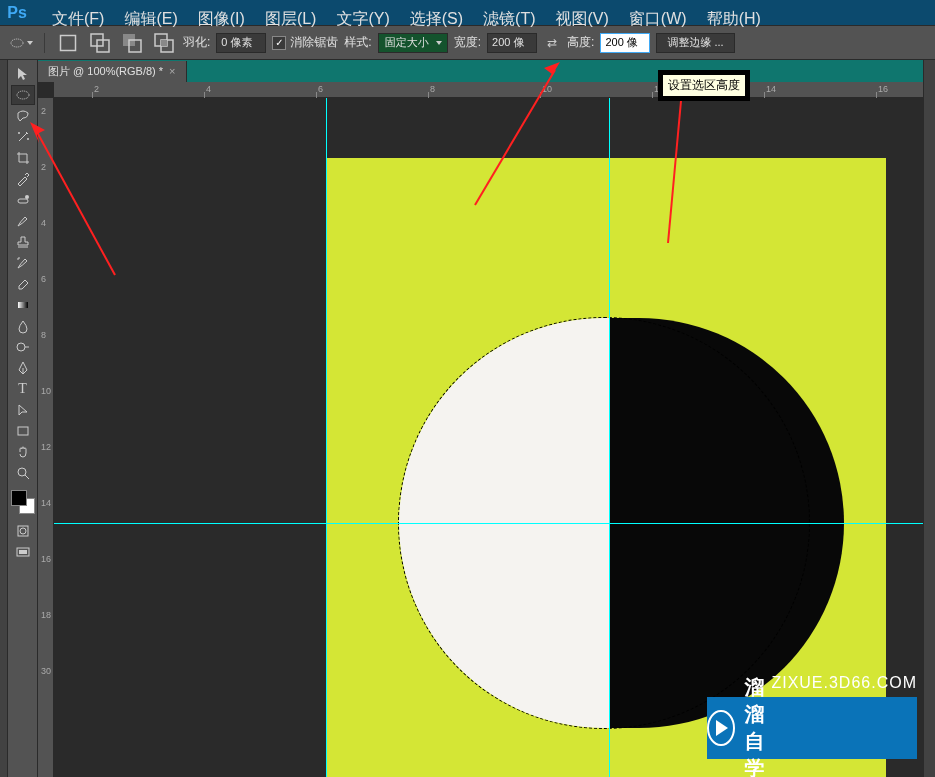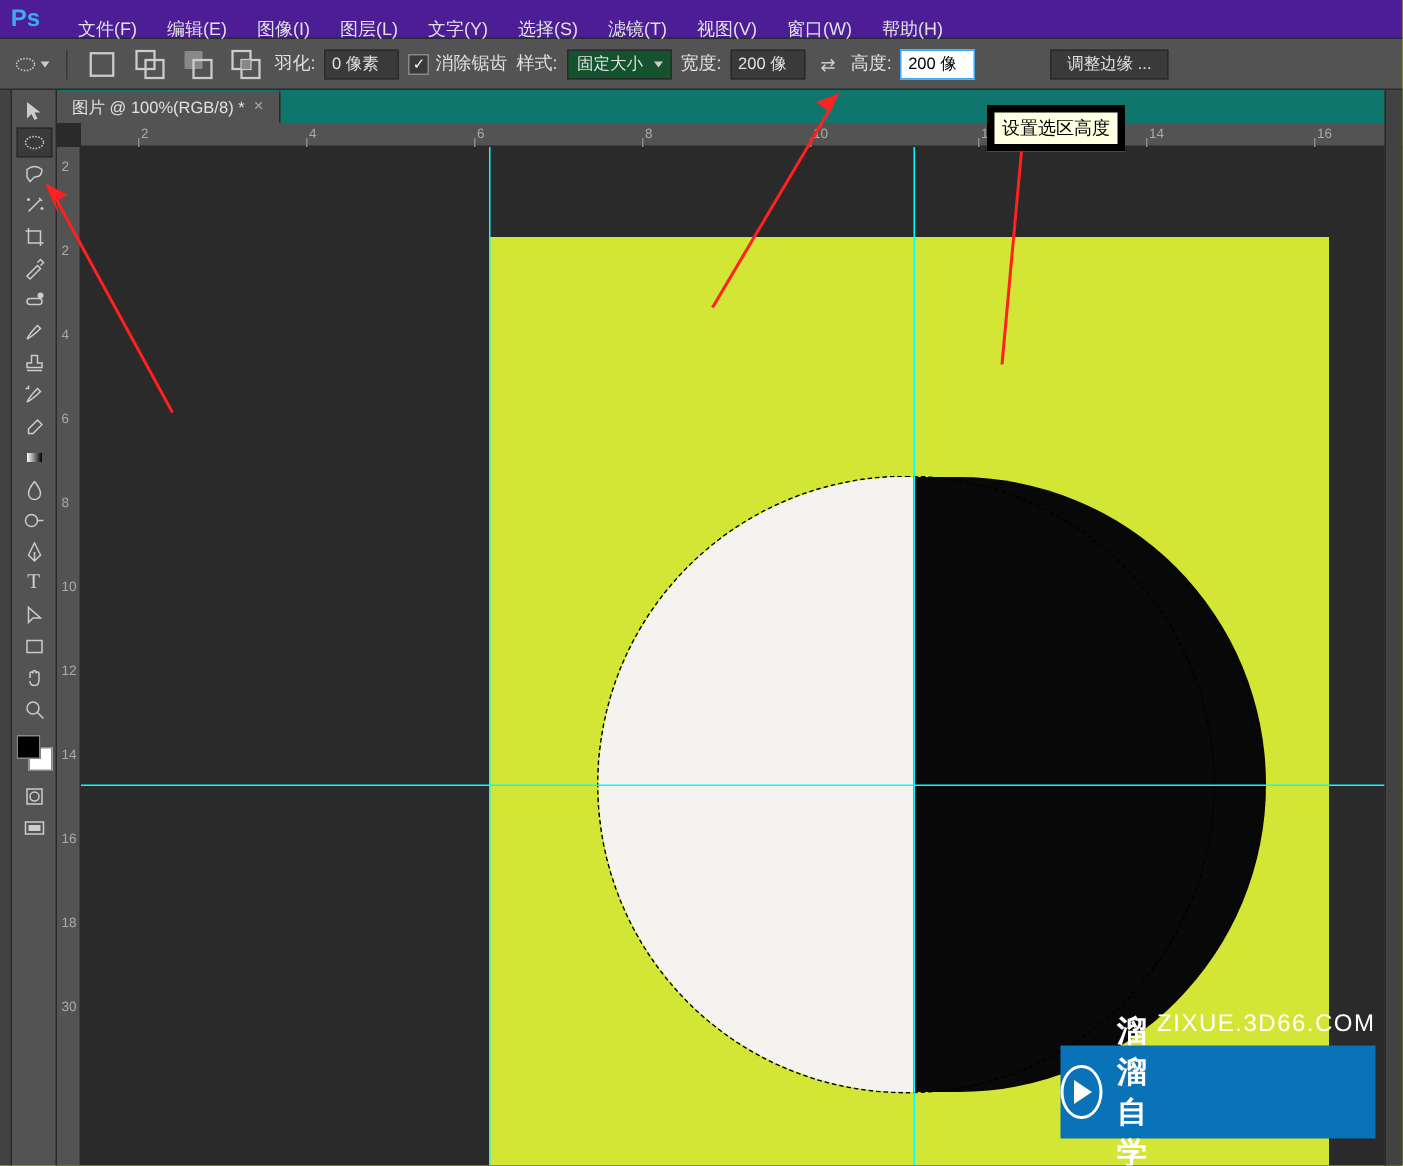--- a/index.html
+++ b/index.html
@@ -1,34 +1,34 @@
 <!DOCTYPE html>
 <html><head>
 <meta charset="utf-8">
 <style>
 * { margin: 0; padding: 0; box-sizing: border-box; font-family: "Microsoft YaHei", sans-serif; }
 body { background: #535353; width: 935px; height: 777px; overflow: hidden; position: relative; }
 
-.menubar { height: 26px; background: #4c1d95; display: flex; align-items: center; padding-left: 4px; border-bottom: 1px solid #2a2a2a; }
+.menubar { height: 26px; background: #0c4a6e; display: flex; align-items: center; padding-left: 4px; border-bottom: 1px solid #2a2a2a; }
 .ps-logo { width: 26px; height: 22px; margin-right: 12px; display: flex; align-items: center; justify-content: center; }
 .ps-logo span { color: #3fa9f5; font-weight: bold; font-size: 16px; }
-.menu-item { color: #e0e0e0; font-size: 12px; padding: 0 10px; cursor: pointer; margin-top: 13px; }
+.menu-item { color: #e0e0e0; font-size: 16px; padding: 0 10px; cursor: pointer; margin-top: 13px; }
 
 .optbar { height: 34px; background: #535353; display: flex; align-items: center; padding: 0 8px; border-bottom: 1px solid #2a2a2a; gap: 6px; }
 .opt-icon { width: 26px; height: 22px; display: flex; align-items: center; justify-content: center; border: 1px solid transparent; cursor: pointer; }
 .opt-icon.down::after { content: ''; border-left: 3px solid transparent; border-right: 3px solid transparent; border-top: 4px solid #ccc; margin-left: 2px; }
 .opt-sep { width: 1px; height: 20px; background: #3a3a3a; margin: 0 4px; }
 .opt-label { color: #e0e0e0; font-size: 12px; }
 .opt-input { background: #3a3a3a; border: 1px solid #2a2a2a; color: #e0e0e0; font-size: 11px; width: 50px; height: 20px; padding: 0 4px; }
 .opt-input.hi { background: #fff; color: #000; border: 1px solid #3fa9f5; }
 .opt-check { display: flex; align-items: center; gap: 4px; color: #e0e0e0; font-size: 12px; }
 .chk { width: 14px; height: 14px; border: 1px solid #888; background: #3a3a3a; display: flex; align-items: center; justify-content: center; color: #fff; font-size: 10px; }
 .opt-dropdown { background: #14532d; border: 1px solid #2a2a2a; color: #e0e0e0; font-size: 11px; height: 20px; padding: 0 18px 0 6px; display: flex; align-items: center; position: relative; cursor: pointer; }
 .opt-dropdown::after { content: ''; position: absolute; right: 5px; border-left: 3px solid transparent; border-right: 3px solid transparent; border-top: 4px solid #ccc; }
-.opt-btn { background: #3a3a3a; border: 1px solid #2a2a2a; color: #e0e0e0; font-size: 11px; height: 20px; padding: 0 10px; cursor: pointer; margin-left: 44px; }
+.opt-btn { background: #3a3a3a; border: 1px solid #2a2a2a; color: #e0e0e0; font-size: 11px; height: 20px; padding: 0 10px; cursor: pointer; }
 .swap-icon { color: #ccc; font-size: 12px; padding: 0 4px; cursor: pointer; }
 
 .main { display: flex; height: calc(100% - 60px); position: relative; }
 .tool-col { width: 8px; background: #424242; border-right: 1px solid #2a2a2a; }
 .toolbox { width: 30px; background: #535353; border-right: 1px solid #2a2a2a; display: flex; flex-direction: column; align-items: center; padding-top: 4px; gap: 1px; }
 .tool { width: 24px; height: 20px; display: flex; align-items: center; justify-content: center; cursor: pointer; color: #ccc; font-size: 13px; border: 1px solid transparent; }
 .tool.sel { background: #3a3a3a; border: 1px solid #2a2a2a; }
 .tool svg { width: 16px; height: 16px; }
 .color-sw { position: relative; width: 24px; height: 24px; margin-top: 6px; }
 .sw-fg { position: absolute; width: 16px; height: 16px; background: #000; border: 1px solid #888; top: 0; left: 0; z-index: 2; }

